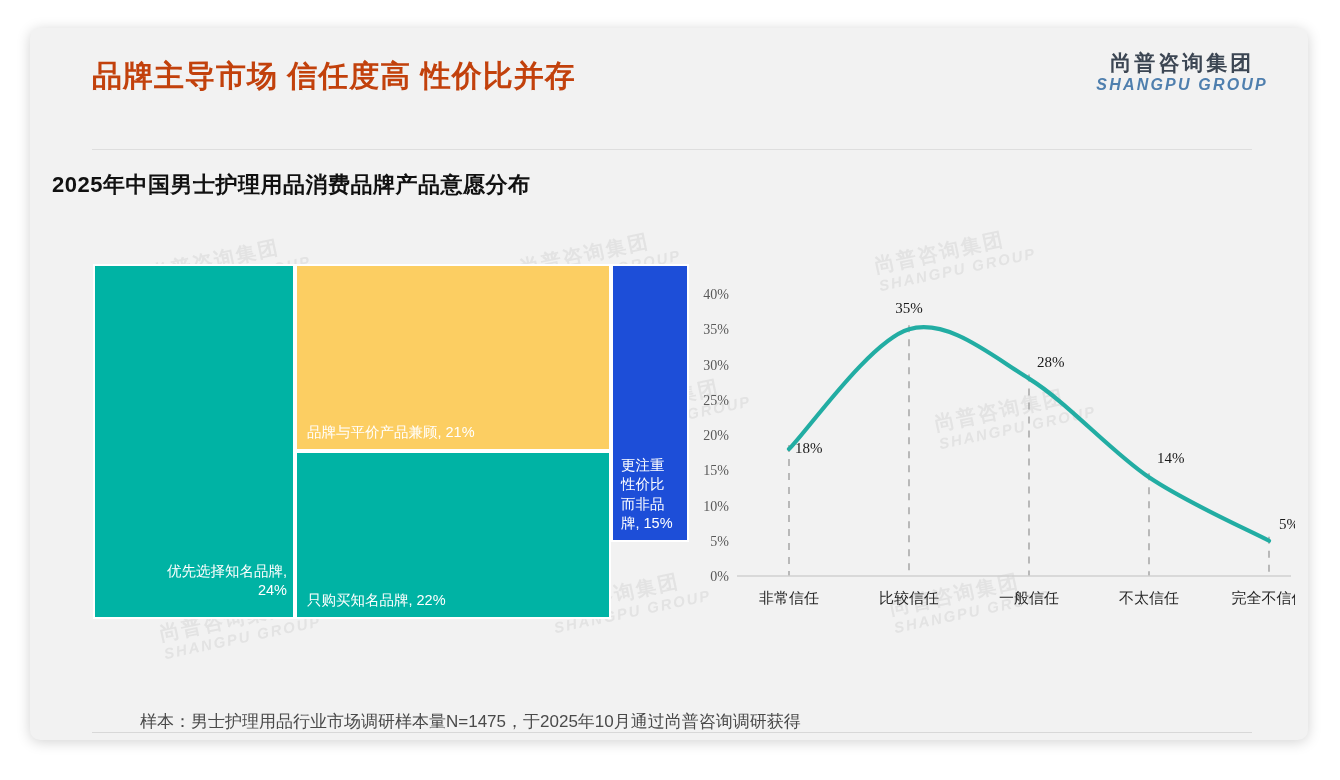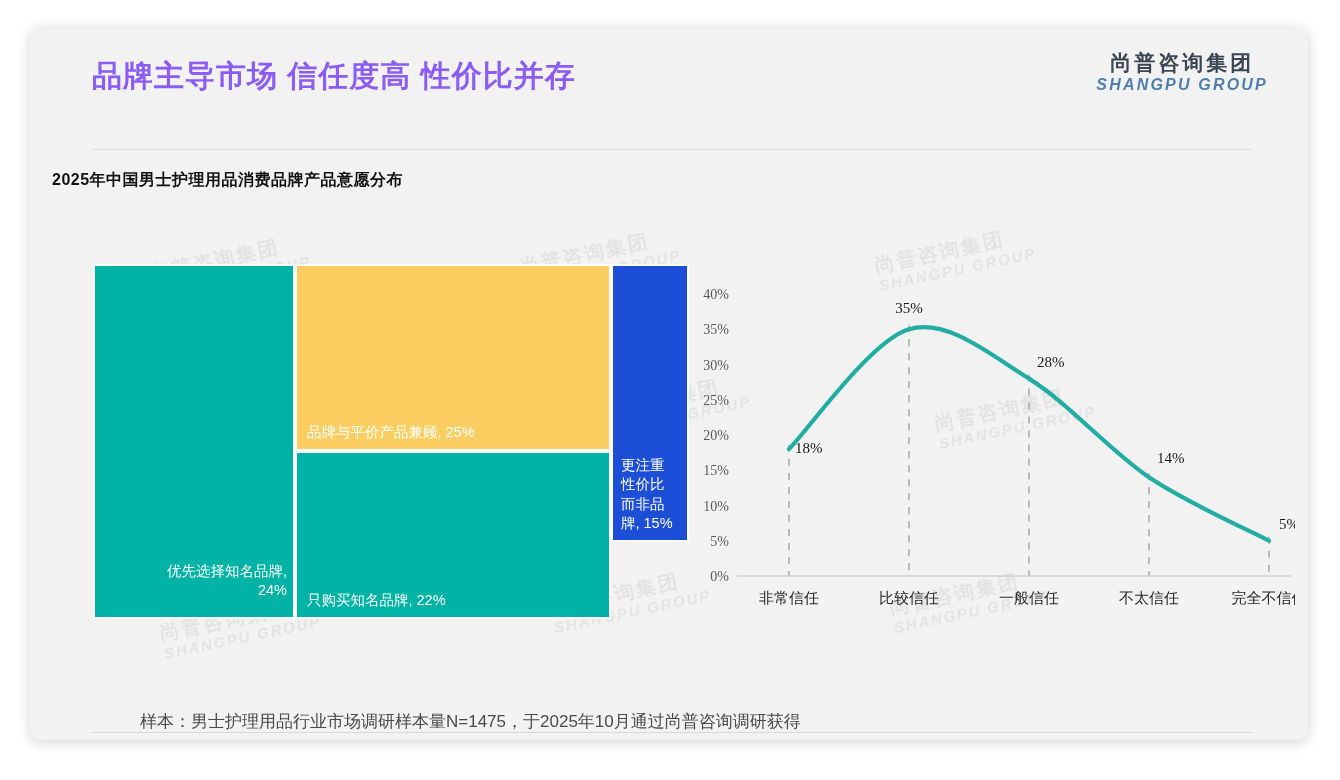--- a/index.html
+++ b/index.html
@@ -18,21 +18,21 @@
     box-shadow: 0 2px 14px rgba(0,0,0,0.18);
     overflow: hidden;
   }
 
   
   #header {
     position: absolute; left: 0; top: 0; width: 100%; height: 92px;
   }
   #slide-title {
     position: absolute; left: 62px; top: 28px;
-    font-size: 30px; font-weight: bold; color: #8b5cf6;
+    font-size: 30px; font-weight: bold; color: #c2410c;
     letter-spacing: 1px; white-space: nowrap;
   }
   #logo {
     position: absolute; right: 40px; top: 24px;
     text-align: center; line-height: 1;
   }
   #logo-cn {
     font-size: 21px; font-weight: bold; color: #3c4653;
     letter-spacing: 3px;
   }
@@ -41,21 +41,21 @@
     color: #4f7fae; letter-spacing: 2.2px; margin-top: 4px;
   }
   #header-rule {
     position: absolute; left: 62px; top: 121px; width: 1160px; height: 1px;
     background: #dedede;
   }
 
   
   .chart-title {
     position: absolute;
-    font-size: 16px; font-weight: bold; color: #111;
+    font-size: 22px; font-weight: bold; color: #111;
     letter-spacing: 0.5px; white-space: nowrap;
   }
   #left-title  { left: 22px; top: 142px; }
   #right-title { left: 677px; top: 142px; }
 
   
   .wm {
     position: absolute;
     color: rgba(150,150,150,0.16);
     font-weight: bold;
@@ -170,21 +170,21 @@
   <div id="treemap">
 
     <div class="tile t-teal" id="tile-a">
       <div class="lbl">
         <span>优先选择知名品牌,</span><br>
         <span>24%</span>
       </div>
     </div>
 
     <div class="tile t-yellow" id="tile-b">
-      <div class="lbl">品牌与平价产品兼顾, 25%</div>
+      <div class="lbl">品牌与平价产品兼顾, 21%</div>
     </div>
 
     <div class="tile t-teal" id="tile-c">
       <div class="lbl">只购买知名品牌, 22%</div>
     </div>
 
     <div class="tile t-blue" id="tile-d">
       <div class="lbl">
         <span>更注重</span><br>
         <span>性价比</span><br>

